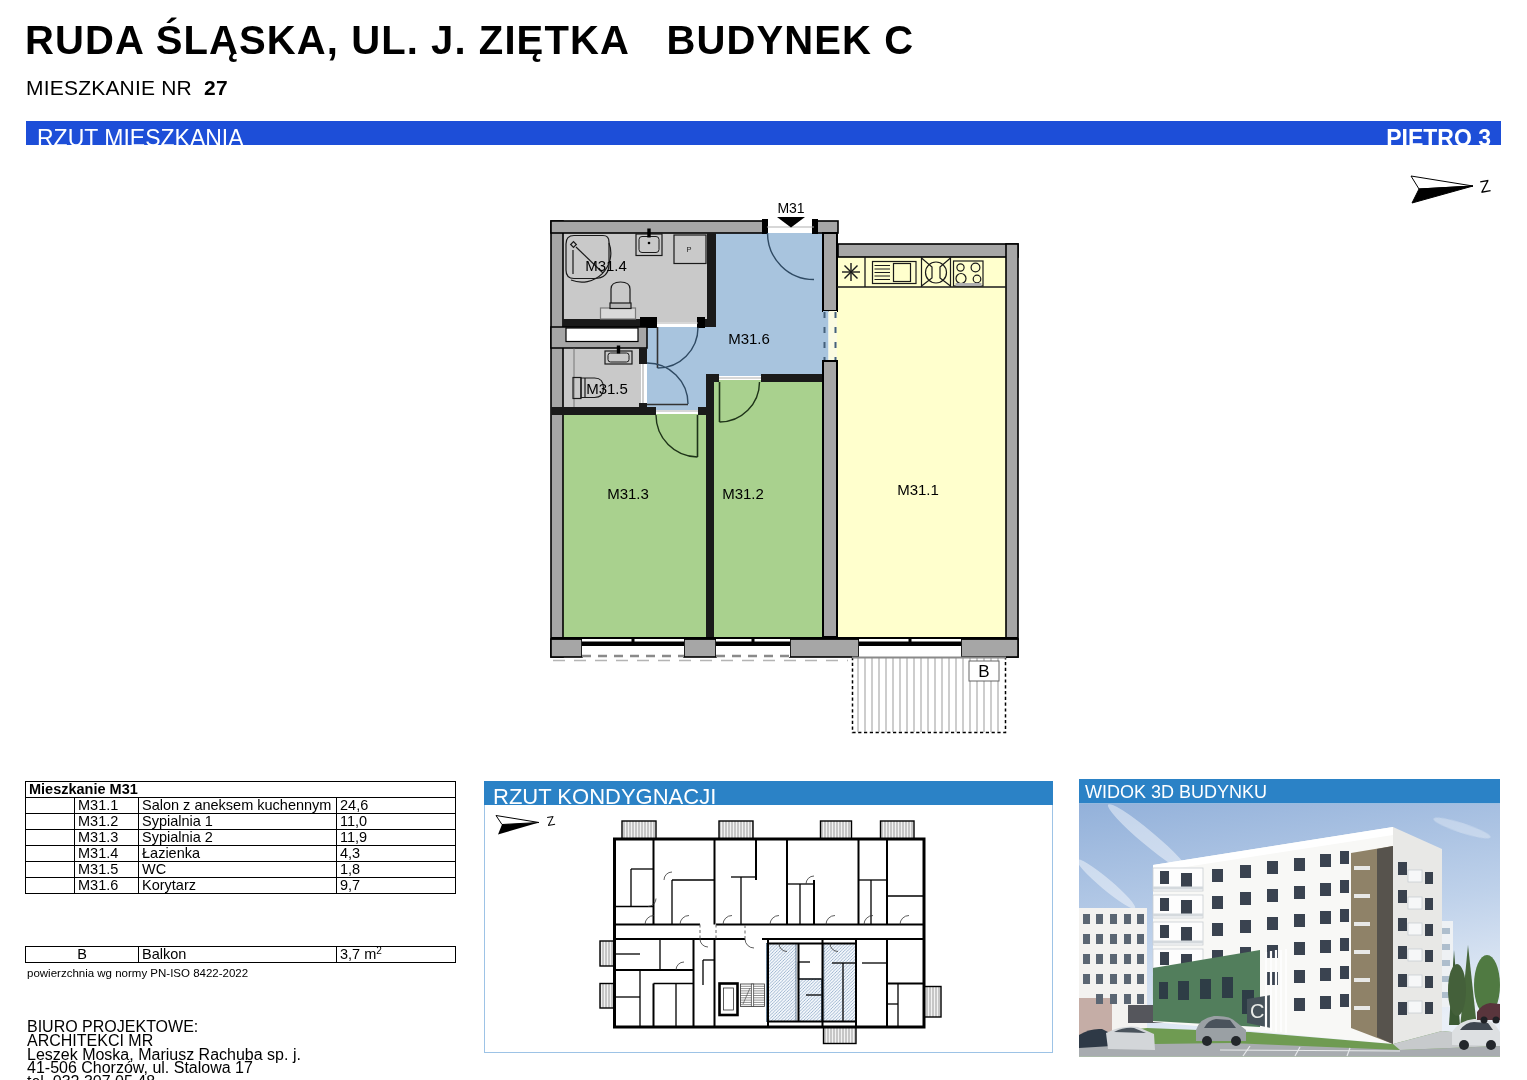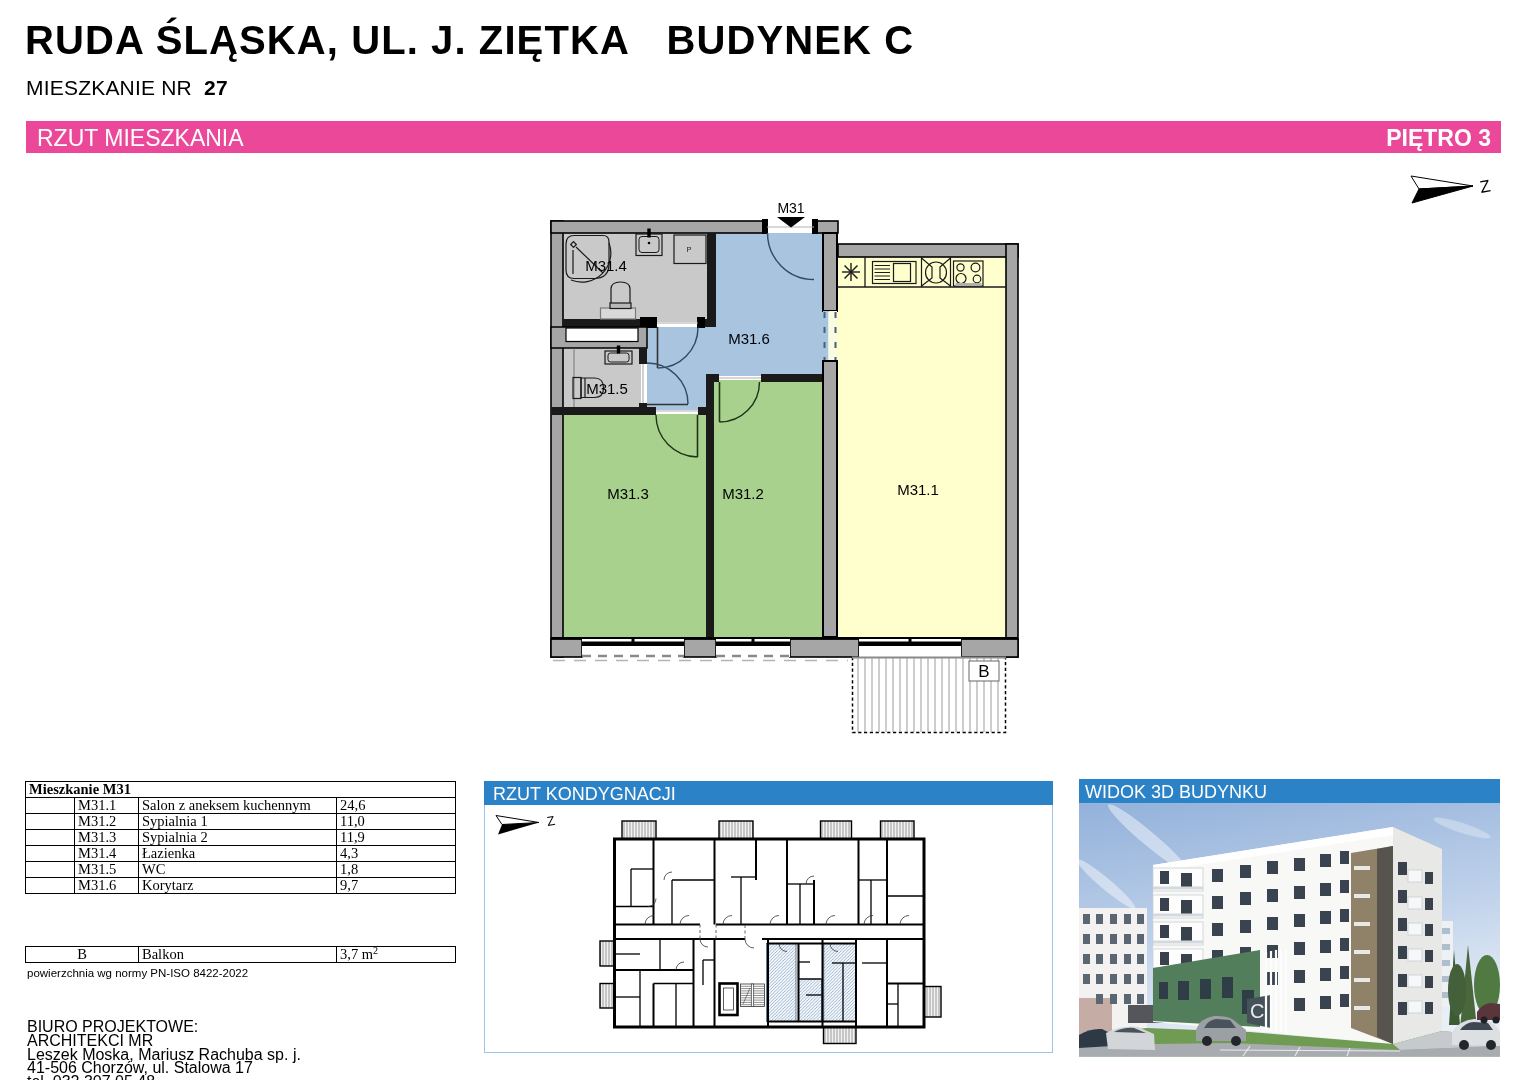--- a/index.html
+++ b/index.html
@@ -1,29 +1,29 @@
 <!DOCTYPE html>
 <html><head>
 <meta charset="utf-8">
 <style>
 html,body{margin:0;padding:0;background:#fff;}
 body{width:1527px;height:1080px;position:relative;font-family:"Liberation Sans",sans-serif;overflow:hidden;}
 .abs{position:absolute;}
 .tbl{border-collapse:collapse;table-layout:fixed;}
-.tbl td{border:1px solid #000;padding:0 3px;font-size:14.5px;height:15px;line-height:15px;white-space:nowrap;overflow:hidden;font-family:Liberation Serif, serif;}
+.tbl td{border:1px solid #000;padding:0 3px;font-size:14.5px;height:15px;line-height:15px;white-space:nowrap;overflow:hidden;}
 sup{font-size:10px;line-height:0;position:relative;top:1px;}
 </style>
 </head>
 <body>
 
 <div class="abs" style="left:25px;top:18px;font-size:40px;font-weight:bold;letter-spacing:1.1px;">RUDA ŚLĄSKA, UL. J. ZIĘTKA&nbsp;&nbsp; BUDYNEK C</div>
 
 <div class="abs" style="left:26px;top:76px;font-size:21px;letter-spacing:0.2px;">MIESZKANIE NR&nbsp;&nbsp;<b>27</b></div>
 
-<div class="abs" style="left:26px;top:121px;width:1475px;height:32px;background:#ec4899;color:#fff;">
+<div class="abs" style="left:26px;top:121px;width:1475px;height:24px;background:#1d4ed8;color:#fff;">
 <span class="abs" style="left:11px;top:4px;font-size:23px;">RZUT MIESZKANIA</span>
 <span class="abs" style="right:10px;top:4px;font-size:23px;font-weight:bold;">PIĘTRO 3</span>
 </div>
 
 <svg class="abs" style="left:1400px;top:165px;" width="110" height="45" viewBox="1400 165 110 45">
 <g>
 <polygon points="1411,176 1473,186 1419,189" fill="#fff" stroke="#000" stroke-width="1"></polygon>
 <polygon points="1419,189 1473,186 1412,203" fill="#000" stroke="#000" stroke-width="1"></polygon>
 <text x="1480" y="193" font-size="17" transform="rotate(-10 1481 188)">Z</text>
 </g>
@@ -347,21 +347,21 @@
 </tbody>
   </table>
 
 <div class="abs" style="left:27px;top:967px;font-size:11.5px;">powierzchnia wg normy PN-ISO 8422-2022</div>
 
 <div class="abs" style="left:27px;top:986px;font-size:16px;line-height:13.8px;margin-top:34px;">BIURO PROJEKTOWE:<br>ARCHITEKCI MR<br>Leszek Moska, Mariusz Rachuba sp. j.<br>41-506 Chorzów, ul. Stalowa 17<br>tel. 032 307 05 48,<br>e-mail: moskarachuba@architekcimr.com.pl</div>
 
 <div class="abs" style="left:484px;top:781px;width:567px;height:270px;border:1px solid #9dc3e6;background:#fff;"></div>
 
 <div class="abs" style="left:484px;top:781px;width:569px;height:24px;background:#2b82c6;color:#fff;">
-    <span class="abs" style="left:9px;top:3px;font-size:18px;">RZUT KONDYGNACJI</span>
+    <span class="abs" style="left:9px;top:3px;font-size:22px;">RZUT KONDYGNACJI</span>
   </div>
 
 <svg class="abs" style="left:485px;top:805px;" width="565" height="246" viewBox="485 805 565 246">
 <defs>
 <pattern id="vh" width="3" height="6" patternUnits="userSpaceOnUse">
         <rect width="3" height="6" fill="#c6c6c6"></rect>
         <line x1="1.5" y1="0" x2="1.5" y2="6" stroke="#f2f2f2" stroke-width="1"></line>
       </pattern>
 <pattern id="dh" width="3.2" height="3.2" patternUnits="userSpaceOnUse">
         <rect width="3.2" height="3.2" fill="#f3f7fb"></rect>

